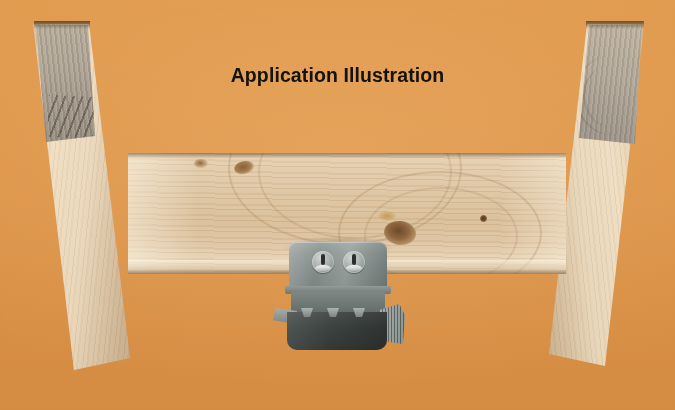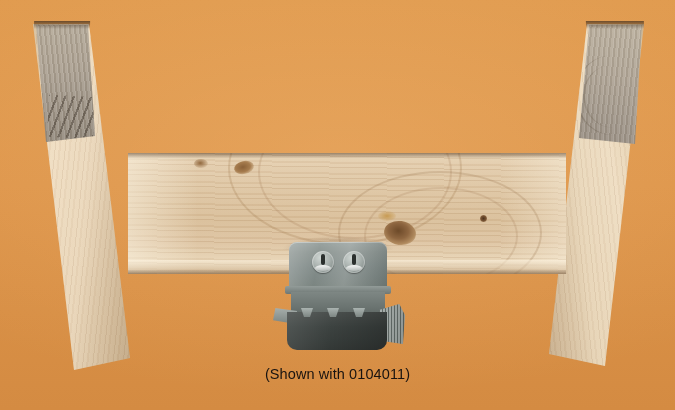--- a/index.html
+++ b/index.html
@@ -257,17 +257,17 @@
     <div class="lowface">
       <div class="sh"></div>
     </div>
 
     <div class="tab" style="left:20px;top:66px;"></div>
     <div class="tab" style="left:46px;top:66px;"></div>
     <div class="tab" style="left:72px;top:66px;"></div>
   </div>
 
   <div id="title">
-  </div>
-
-  <div id="caption">(Shown with 0104011)</div>
+    <span class="l">Application Illustration</span>
+  </div>
+
 
 </div>
 
 </body></html>

